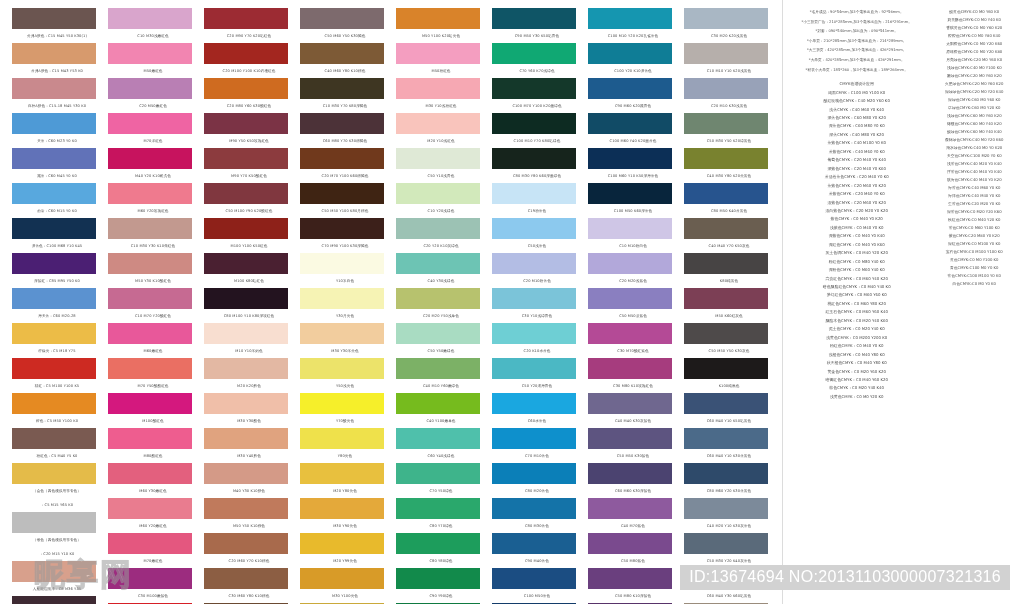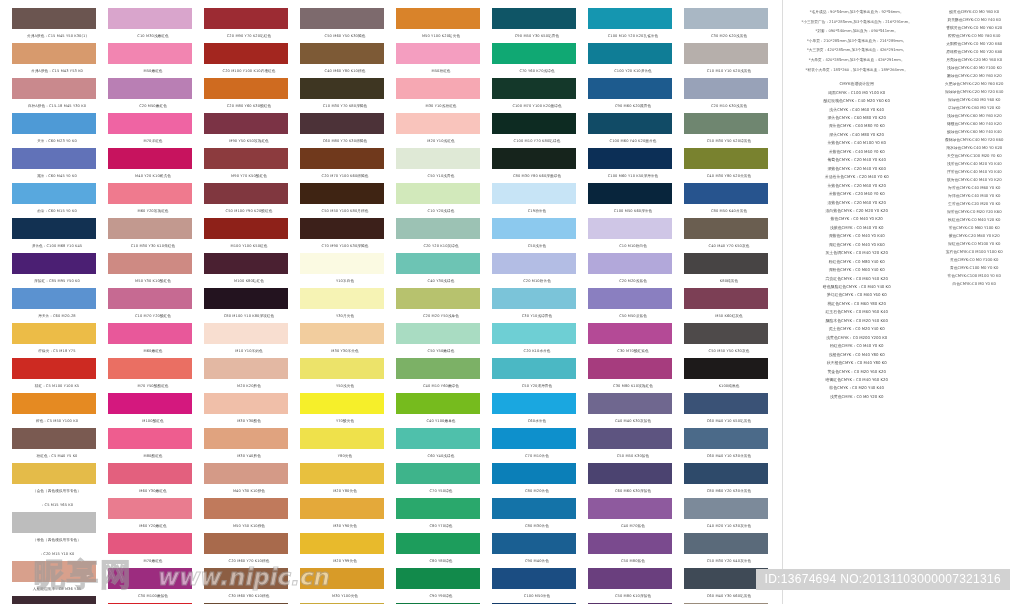--- a/index.html
+++ b/index.html
@@ -62,21 +62,21 @@
     text-shadow:0 0 1px #b9b9b9;
     font-family:"DejaVu Sans","Liberation Sans",sans-serif;
   }
   #wm-nipic .wm-url{
     position:absolute;left:124px;top:12px;font-size:23px;font-style:italic;
     font-weight:bold;color:#ffffff;-webkit-text-stroke:1.1px #a2a2a2;
     letter-spacing:0px;
   }
   #wm-id{
     position:absolute;right:14px;bottom:14px;
-    background:#d2d2d2;color:#ffffff;font-size:12px;
+    background:#d2d2d2;color:#ffffff;font-size:16px;
     padding:3px 9px 4px 9px;letter-spacing:.3px;
     font-family:"Liberation Sans",sans-serif;
   }
 </style>
 </head>
 <body>
 
 <div id="sheet">
 
   <div id="swatch-area">
@@ -751,18 +751,17 @@
         <div class="spec-line">宝石色CMYK:C0 M100 Y100 K0</div>
         <div class="spec-line">黄色CMYK:C0 M0 Y100 K0</div>
         <div class="spec-line">青色CMYK:C100 M0 Y0 K0</div>
         <div class="spec-line">蓝色CMYK:C100 M100 Y0 K0</div>
         <div class="spec-line">白色CMYK:C0  M0 Y0 K0</div>
       </div>
   </div>
 
   <div id="wm-nipic">
     <span class="wm-cn">昵享网</span>
-    <span class="wm-url">www.nipic.cn</span>
   </div>
 
   <div id="wm-id">ID:13674694 NO:20131103000007321316</div>
 
 </div>
 
 </body></html>

